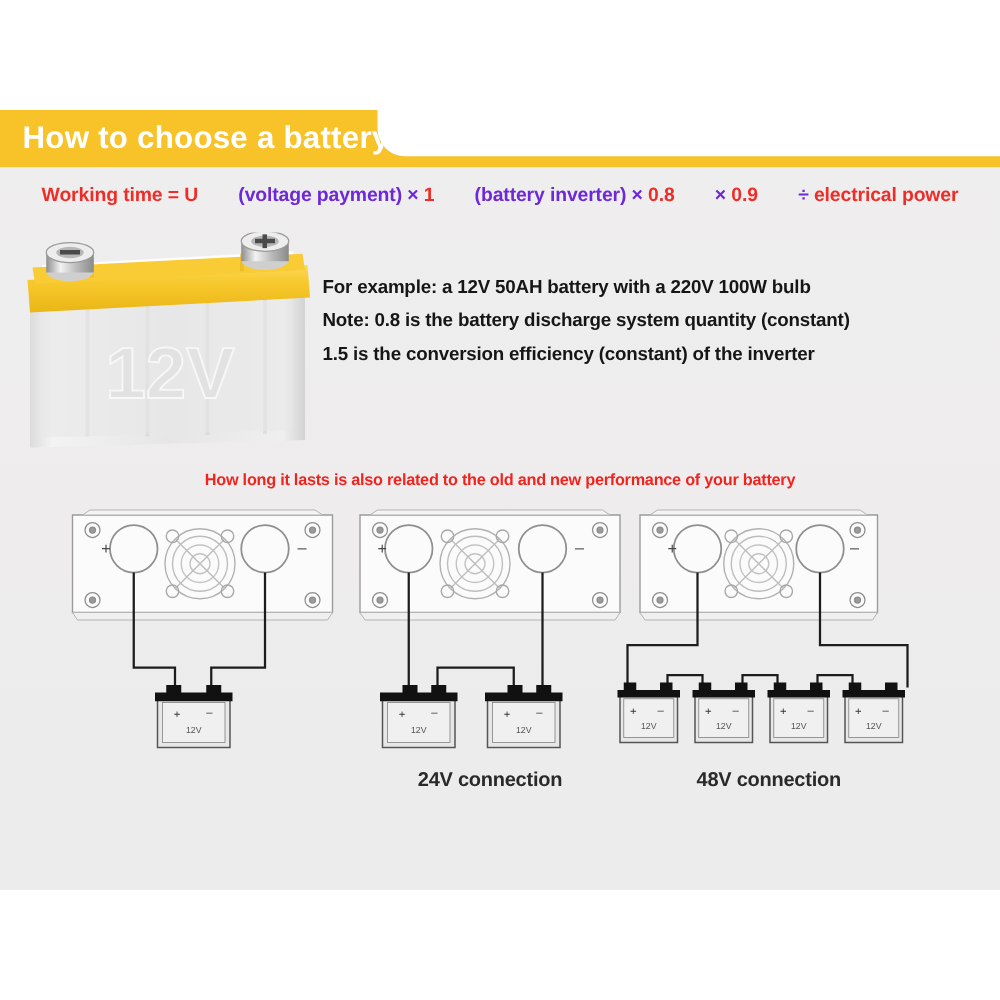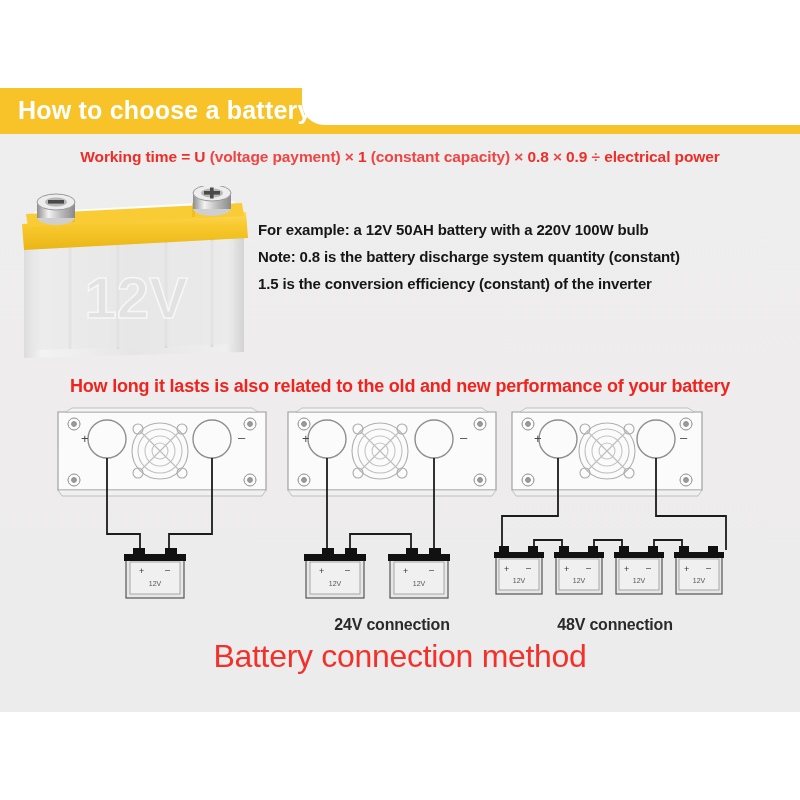--- a/index.html
+++ b/index.html
@@ -56,21 +56,21 @@
     left: 0; top: 148px;
     width: 800px;
     text-align: center;
     font-size: 15.5px;
     font-weight: bold;
     white-space: nowrap;
     color: #1d1d1d;
     letter-spacing: -.1px;
   }
   .formula .r { color: #ef2d28; }
-  .formula .k { color: #ef4444; }
+  .formula .k { color: #6d28d9; padding-left: 28px; }
 
   
   .batt-art {
     position: absolute;
     left: 12px; top: 186px;
     width: 246px; height: 182px;
   }
 
   
   .example {
@@ -85,21 +85,21 @@
   }
   .example div { white-space: nowrap; }
 
   
   .subhead {
     position: absolute;
     left: 0; top: 376px;
     width: 800px;
     text-align: center;
     color: #f0241f;
-    font-size: 18px;
+    font-size: 13px;
     font-weight: bold;
     white-space: nowrap;
     letter-spacing: -.2px;
   }
 
   
   .diagrams {
     position: absolute;
     left: 0; top: 404px;
     width: 800px; height: 230px;
@@ -137,21 +137,21 @@
 
 <div id="page">
 
   <div class="banner"></div>
   <div class="banner-notch"></div>
   <div class="banner-title">How to choose a battery</div>
 
   <div class="panel"></div>
 
   <div class="formula">
-    <span id="formula-segments"><span class="r">Working time = U</span><span class="k"> (voltage payment) × </span><span class="r">1</span><span class="k"> (constant capacity) × </span><span class="r">0.8</span><span class="k"> × </span><span class="r">0.9</span><span class="k"> ÷ </span><span class="r">electrical power</span></span>
+    <span id="formula-segments"><span class="r">Working time = U</span><span class="k"> (voltage payment) × </span><span class="r">1</span><span class="k"> (battery inverter) × </span><span class="r">0.8</span><span class="k"> × </span><span class="r">0.9</span><span class="k"> ÷ </span><span class="r">electrical power</span></span>
   </div>
 
   <div class="batt-art">
     <svg viewBox="0 0 246 182" width="246" height="182">
       <defs>
         <linearGradient id="bodyGrad" x1="0" y1="0" x2="1" y2="0">
           <stop offset="0" stop-color="#dcdcdc"></stop>
           <stop offset="0.08" stop-color="#f3f3f3"></stop>
           <stop offset="0.5" stop-color="#e6e6e6"></stop>
           <stop offset="0.92" stop-color="#efefef"></stop>
@@ -419,15 +419,14 @@
           <text x="10" y="24" font-size="9" fill="#333" font-family="Liberation Sans, sans-serif">+</text>
           <text x="32" y="23" font-size="9" fill="#333" font-family="Liberation Sans, sans-serif">–</text>
           <text x="25" y="35" font-size="7" fill="#555" text-anchor="middle" font-family="Liberation Sans, sans-serif">12V</text>
         </g>
       </svg>
       <div class="diagram-label">48V connection</div>
     </div>
 
   </div>
 
-  <div class="bottom-title">Battery connection method</div>
 
 </div>
 
 </body></html>

